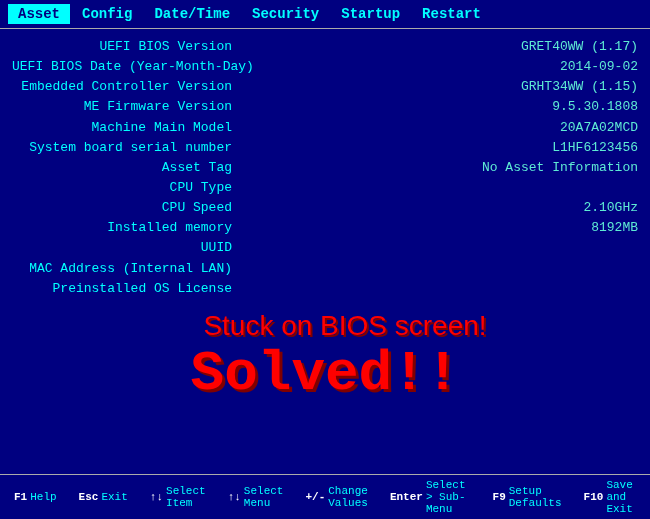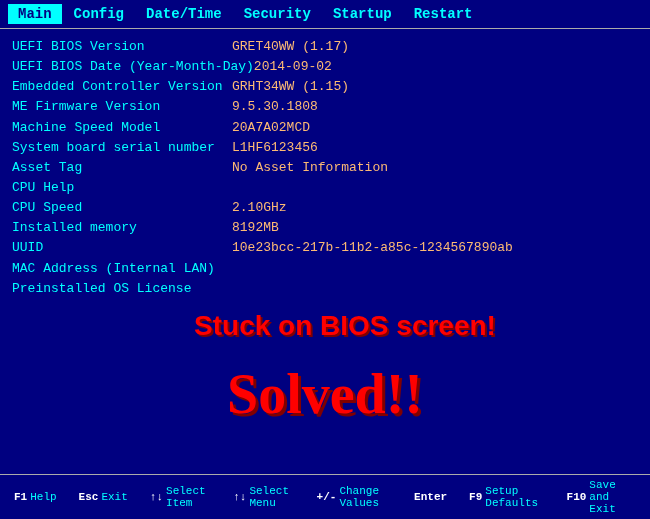--- a/index.html
+++ b/index.html
@@ -36,53 +36,53 @@
     .main-content {
       padding: 8px 12px;
       color: #00ffff;
       font-size: 13px;
       line-height: 1.55;
     }
 
     .info-row {
       display: flex;
       justify-content: space-between;
+      text-align: right;
     }
     .info-label {
       color: #00ffff;
       min-width: 220px;
     }
     .info-value {
-      color: #fdba74;
+      color: #5eead4;
       flex: 1;
     }
 
     
     .overlay-area {
       position: absolute;
       top: 310px;
       left: 0;
       width: 650px;
       text-align: center;
     }
     .stuck-text {
       color: #ff0000;
       font-size: 28px;
-      font-weight: bold;
+      font-weight: normal;
       font-family: Arial, sans-serif;
       text-shadow: 2px 2px 0 #800000;
       margin-left: 40px;
     }
     .solved-text {
       color: #ff0000;
       font-size: 56px;
       font-weight: bold;
-      font-family: Liberation Serif, serif;
+      font-family: Liberation Mono, monospace;
       text-shadow: 3px 3px 0 #800000;
-      margin-top: 20px;
     }
 
     
     .bottom-bar {
       position: absolute;
       bottom: 0;
       left: 0;
       width: 650px;
       background-color: #000080;
       border-top: 1px solid #aaa;
@@ -105,21 +105,21 @@
       padding-left: 6px;
     }
     .key-desc {
       color: #00ffff;
     }
   </style>
 </head>
 <body>
 
 <div class="menu-bar">
-    <div class="menu-item active">Main</div>
+    <div class="menu-item active">Asset</div>
     <div class="menu-item">Config</div>
     <div class="menu-item">Date/Time</div>
     <div class="menu-item">Security</div>
     <div class="menu-item">Startup</div>
     <div class="menu-item">Restart</div>
   </div>
 
 <div class="main-content">
     <div class="info-row">
       <span class="info-label">UEFI BIOS Version</span>
@@ -131,45 +131,44 @@
     </div>
     <div class="info-row">
       <span class="info-label">Embedded Controller Version</span>
       <span class="info-value">GRHT34WW (1.15)</span>
     </div>
     <div class="info-row">
       <span class="info-label">ME Firmware Version</span>
       <span class="info-value">9.5.30.1808</span>
     </div>
     <div class="info-row">
-      <span class="info-label">Machine Speed Model</span>
+      <span class="info-label">Machine Main Model</span>
       <span class="info-value">20A7A02MCD</span>
     </div>
     <div class="info-row">
       <span class="info-label">System board serial number</span>
       <span class="info-value">L1HF6123456</span>
     </div>
     <div class="info-row">
       <span class="info-label">Asset Tag</span>
       <span class="info-value">No Asset Information</span>
     </div>
     <div class="info-row">
-      <span class="info-label">CPU Help</span>
+      <span class="info-label">CPU Type</span>
     </div>
     <div class="info-row">
       <span class="info-label">CPU Speed</span>
       <span class="info-value">2.10GHz</span>
     </div>
     <div class="info-row">
       <span class="info-label">Installed memory</span>
       <span class="info-value">8192MB</span>
     </div>
     <div class="info-row">
       <span class="info-label">UUID</span>
-      <span class="info-value">10e23bcc-217b-11b2-a85c-1234567890ab</span>
     </div>
     <div class="info-row">
       <span class="info-label">MAC Address (Internal LAN)</span>
     </div>
     <div class="info-row">
       <span class="info-label">Preinstalled OS License</span>
     </div>
   </div>
 
 <div class="overlay-area">
@@ -193,20 +192,21 @@
   <div class="bottom-key">
     <span class="key-label">↑↓</span>
     <span class="key-desc">Select Menu</span>
   </div>
   <div class="bottom-key">
     <span class="key-label">+/-</span>
     <span class="key-desc">Change Values</span>
   </div>
   <div class="bottom-key">
     <span class="key-label">Enter</span>
+    <span class="key-desc">Select &gt; Sub-Menu</span>
   </div>
   <div class="bottom-key">
     <span class="key-label">F9</span>
     <span class="key-desc">Setup Defaults</span>
   </div>
   <div class="bottom-key">
     <span class="key-label">F10</span>
     <span class="key-desc">Save and Exit</span>
   </div>
 </div>

